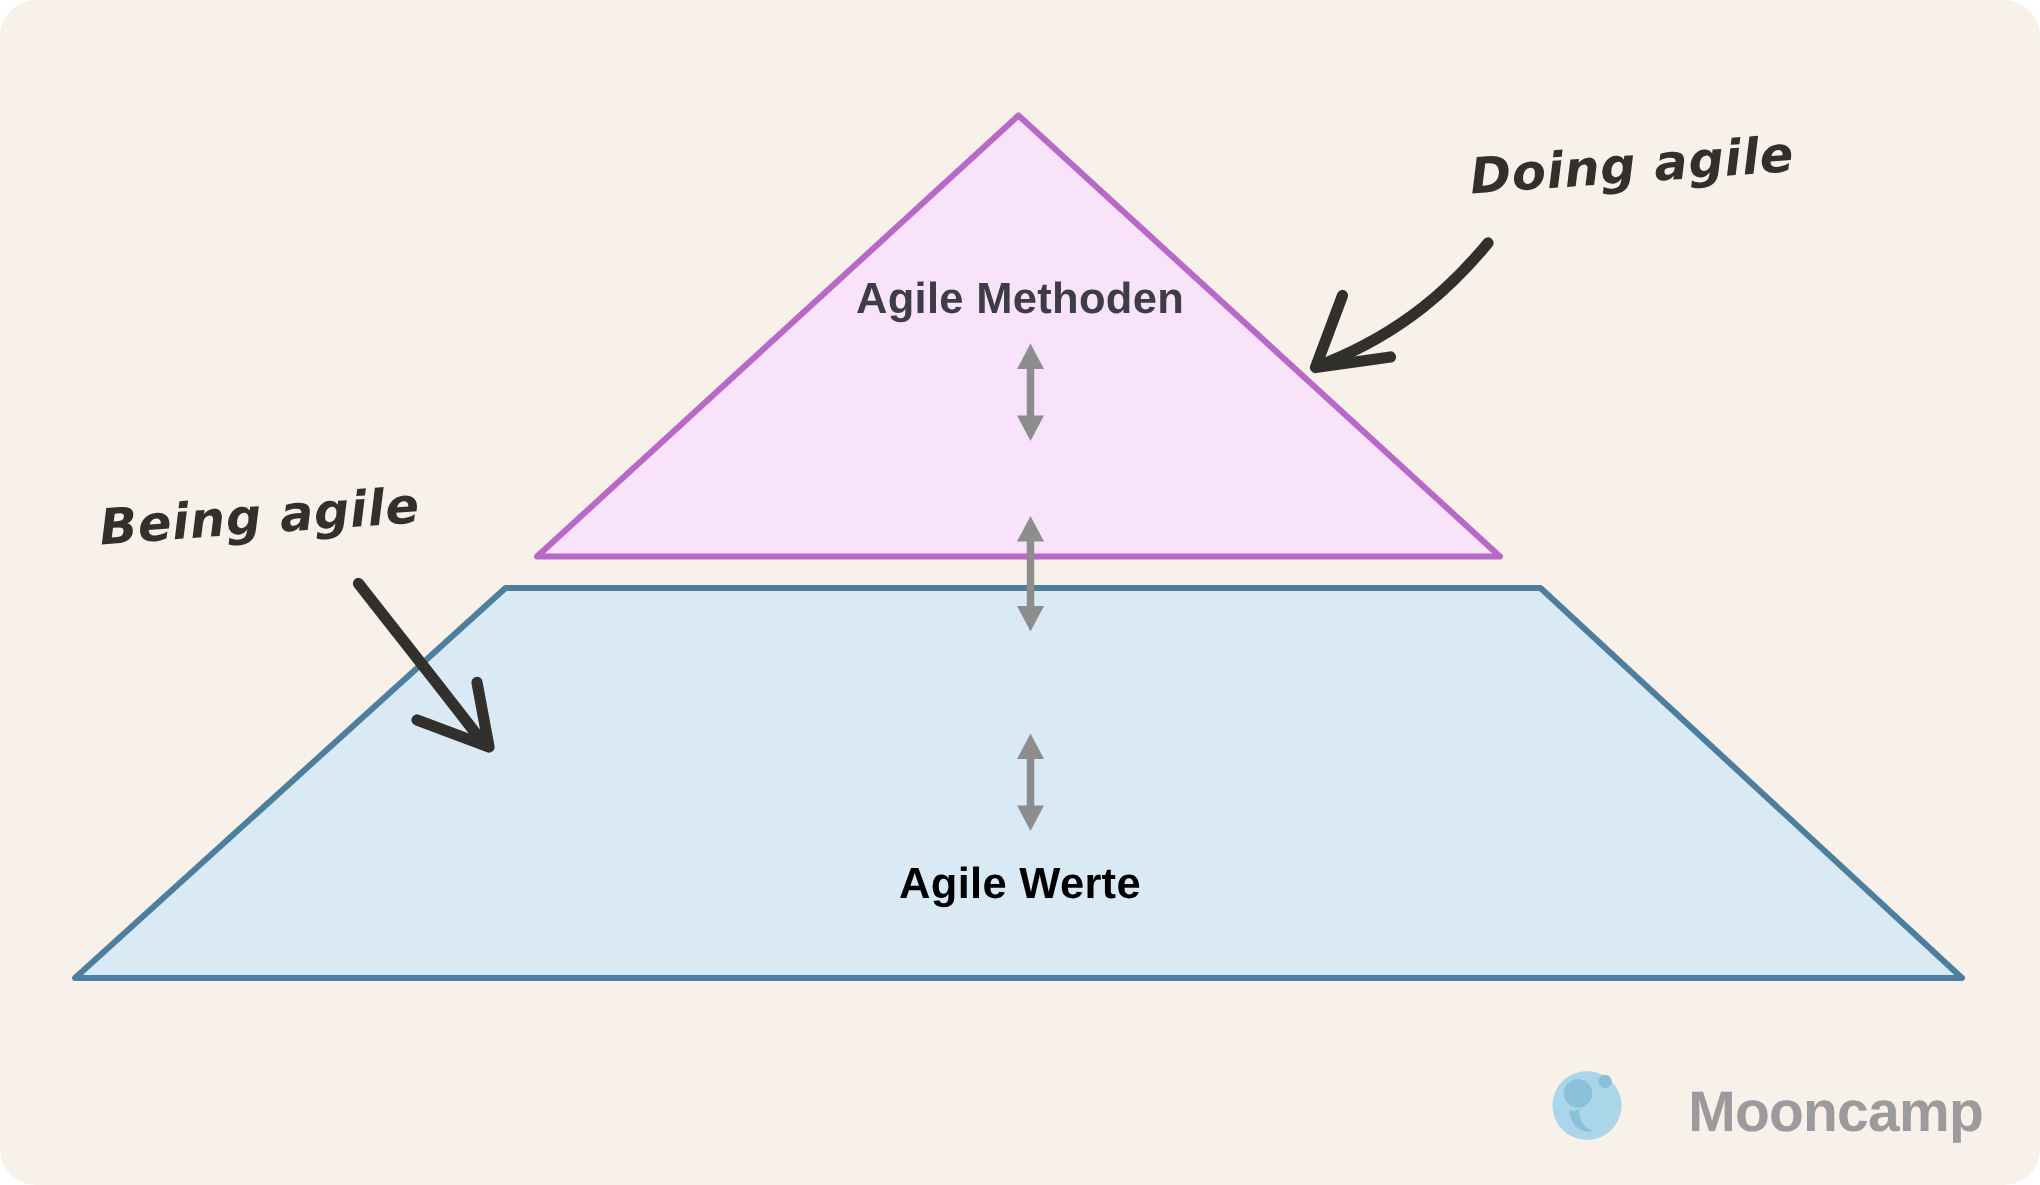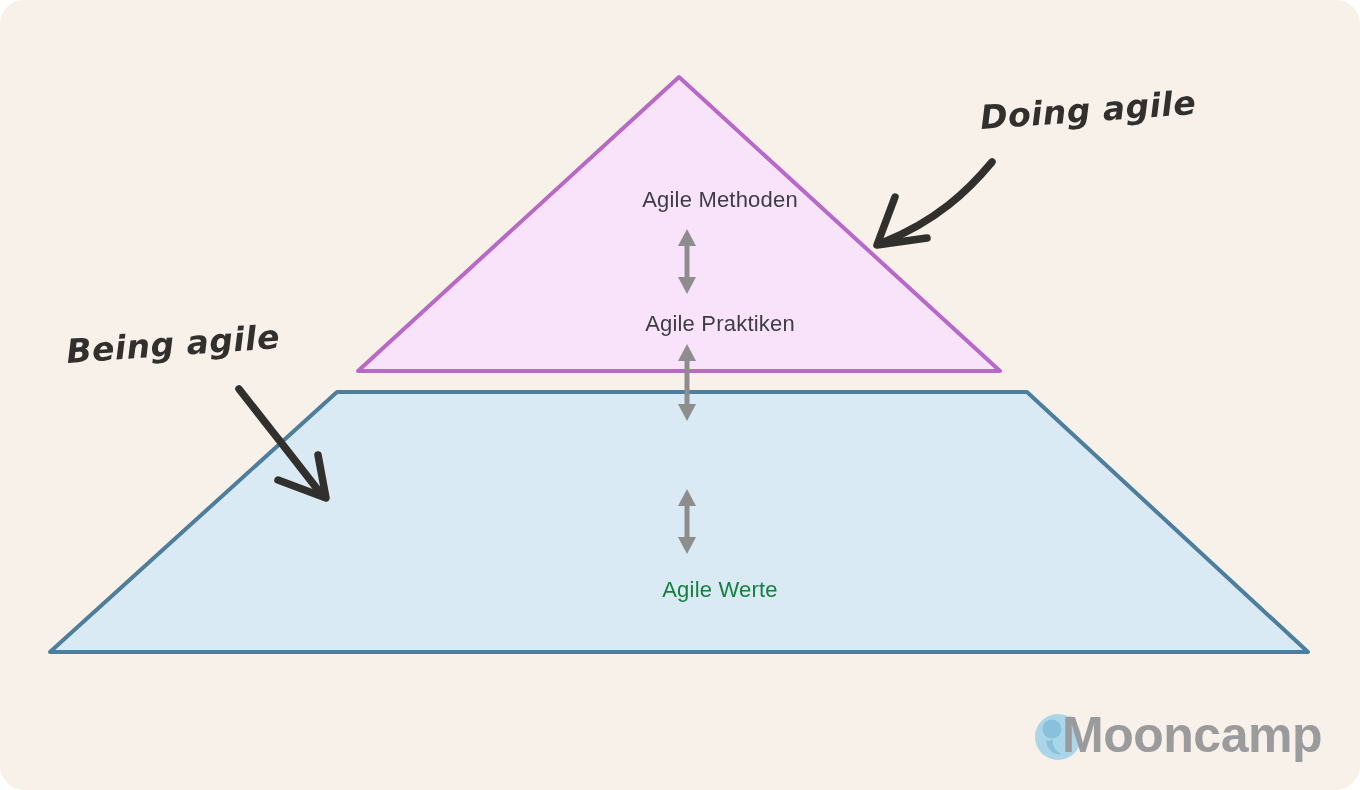--- a/index.html
+++ b/index.html
@@ -16,46 +16,45 @@
     overflow: hidden;
   }
   .stage svg.layer {
     position: absolute;
     inset: 0;
     display: block;
   }
   .level-label {
     position: absolute;
     transform: translate(-50%, -50%);
-    font-size: 22px;
-    font-weight: 400;
+    font-size: 29px;
+    font-weight: 700;
     letter-spacing: 0.2px;
     white-space: nowrap;
-    margin-left: 40px;
   }
   .hand-label {
     position: absolute;
     transform: translate(-50%, -50%) rotate(-4deg);
     font-family: "DejaVu Sans", sans-serif;
     font-style: italic;
     font-weight: 700;
     font-size: 33px;
     letter-spacing: 0.5px;
     white-space: nowrap;
   }
   .logo {
     position: absolute;
     right: 38px;
     bottom: 26px;
     display: flex;
     align-items: center;
     gap: 13px;
   }
   .logo-text {
-    font-size: 50px;
+    font-size: 38px;
     font-weight: 700;
     letter-spacing: -0.5px;
     text-align: right;
   }
 </style>
 </head>
 <body style="background: rgb(255, 255, 255);">
 
 <div class="stage" style="background: rgb(247, 241, 234);">
 
@@ -97,24 +96,23 @@
     <g>
       <circle cx="1058" cy="737" r="23" fill="#abd6e9"></circle>
       <circle cx="1052" cy="729" r="9.5" fill="#88c1d9"></circle>
       <circle cx="1070" cy="721" r="4.5" fill="#88c1d9"></circle>
       <path d="M1046 740 C1047 750 1054 756 1062 754 C1056 752 1052 746 1053 739 C1051 741 1048 741 1046 740 Z" fill="#88c1d9"></path>
     </g>
   </svg>
 
   <div class="level-label" style="left: 680px; top: 200px; color: rgb(62, 61, 69);">Agile Methoden</div>
 
-  <div class="level-label" style="left: 680px; top: 324px; color: rgb(62, 61, 69);">Agile Praktiken</div>
 
 
-  <div class="level-label" style="left: 680px; top: 590px; color: #15803d;">Agile Werte</div>
+  <div class="level-label" style="left: 680px; top: 590px; color: #000000;">Agile Werte</div>
 
   <div class="hand-label" style="left: 1088px; top: 110px; color: rgb(50, 48, 44);">Doing agile</div>
 
   <div class="hand-label" style="left: 173px; top: 344px; color: rgb(50, 48, 44);">Being agile</div>
 
   <div class="logo">
     <span style="width:46px;"></span>
     <span class="logo-text" style="color: rgb(155, 154, 156);">Mooncamp</span>
   </div>
 

